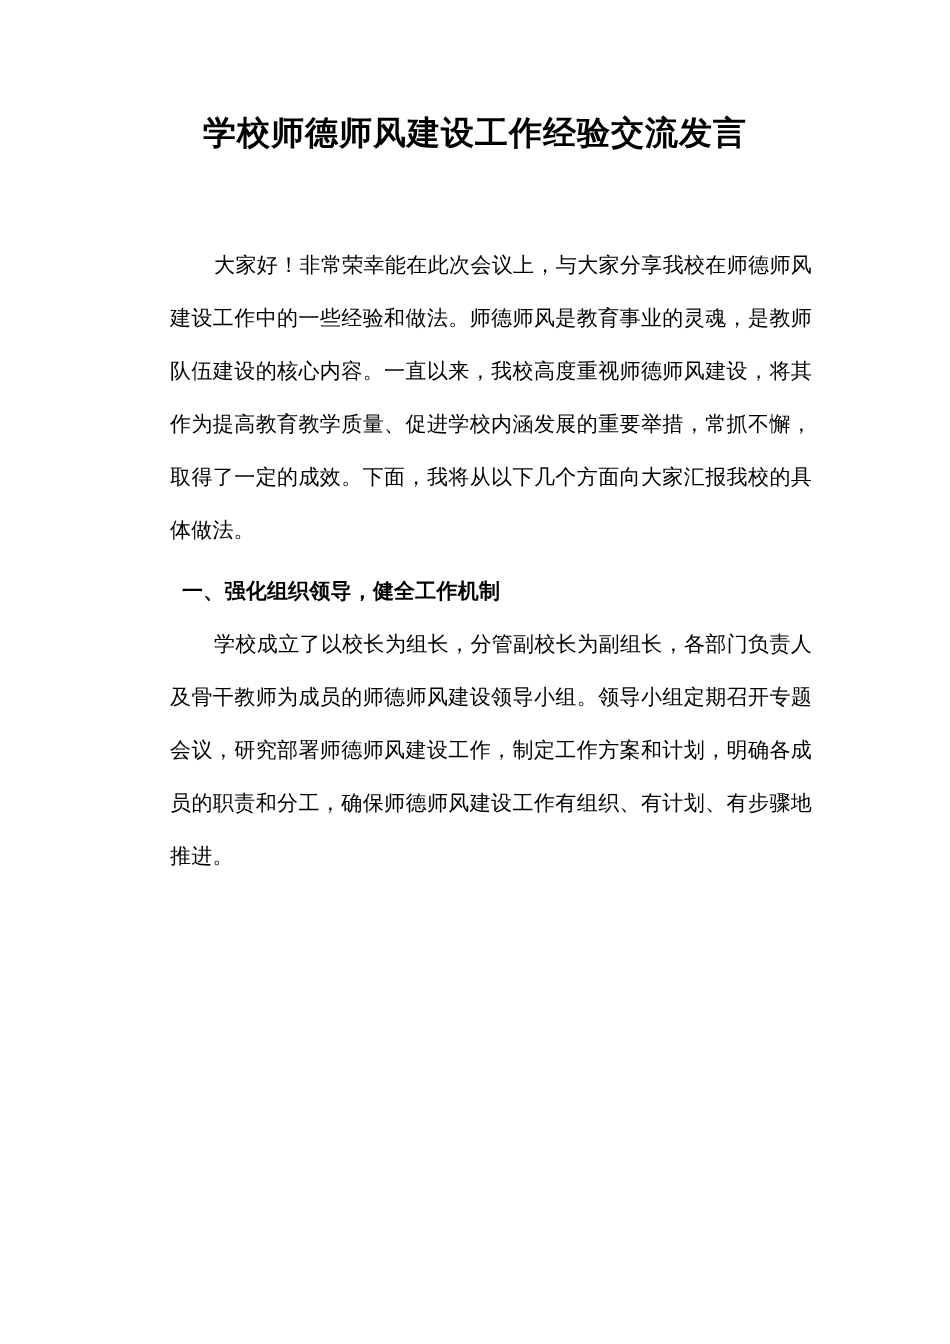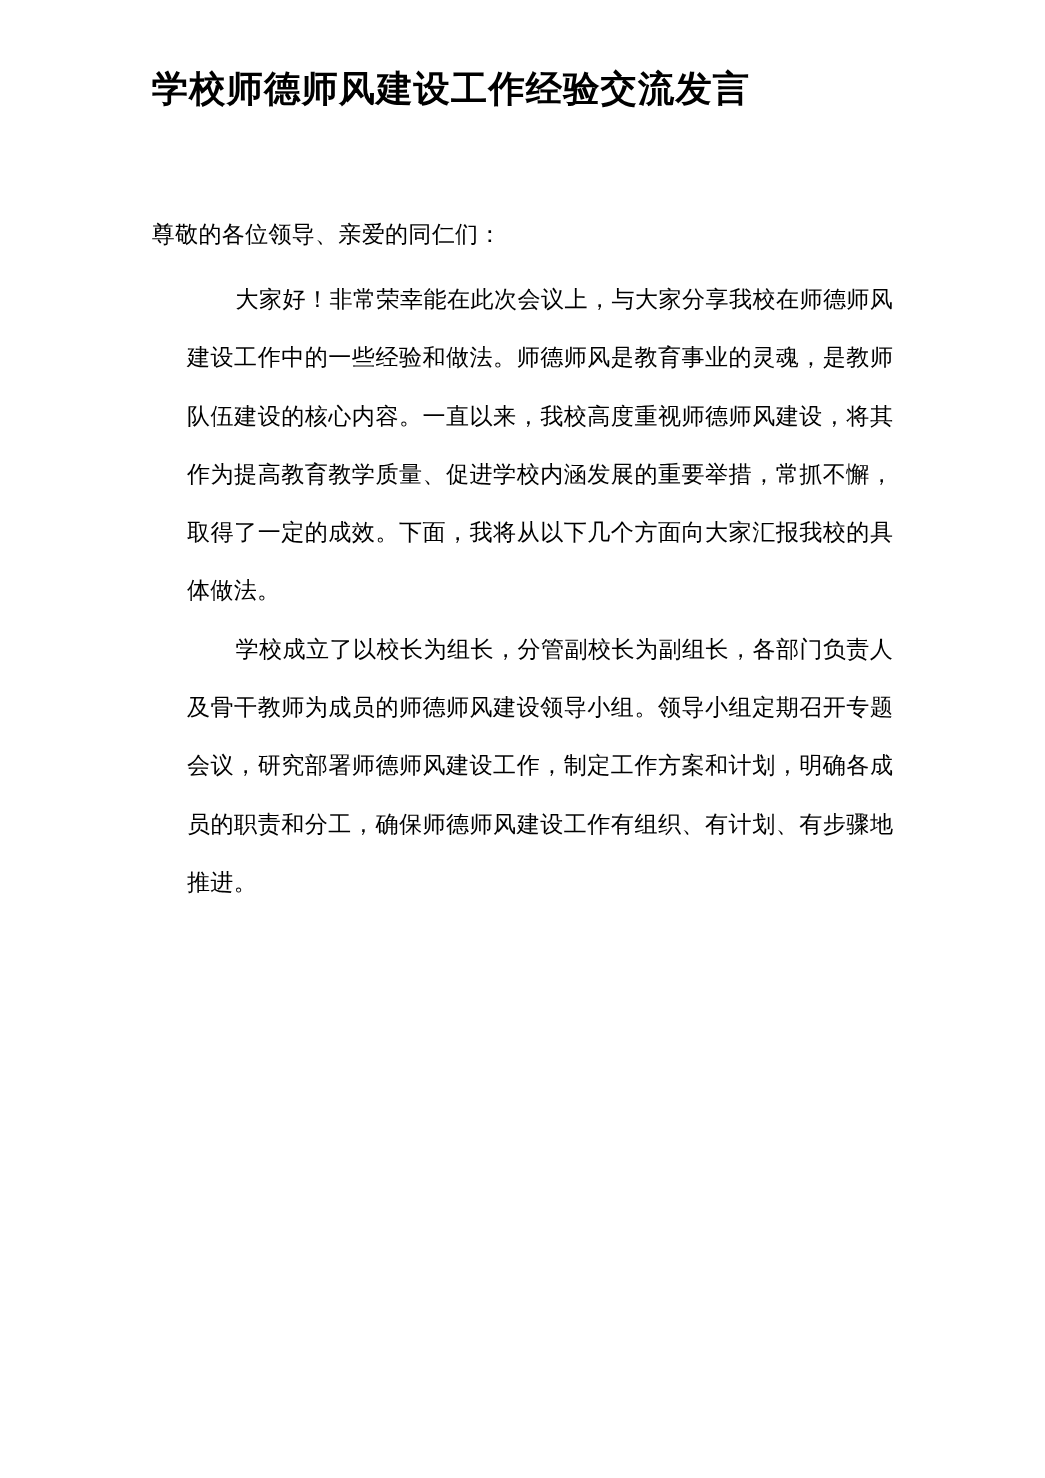--- a/index.html
+++ b/index.html
@@ -17,22 +17,22 @@
   .page {
     width: 950px;
     height: 1344px;
     box-sizing: border-box;
     padding: 0 138px 0 138px;
     position: relative;
     background: #ffffff;
   }
   .doc-title {
     margin: 0;
-    padding-top: 60px;
-    text-align: left;
+    padding-top: 112px;
+    text-align: center;
     font-family: "DejaVu Sans", "Liberation Sans", sans-serif;
     font-weight: bold;
     font-size: 33px;
     letter-spacing: 1px;
     line-height: 1.25;
     color: #000000;
   }
   .body-block {
     margin-top: 86px;
   }
@@ -64,22 +64,22 @@
 </style>
 </head>
 <body>
 
 <div class="page">
 
   <h1 class="doc-title">学校师德师风建设工作经验交流发言</h1>
 
   <div class="body-block">
 
-    <p class="para salutation">尊敬的各位领导、亲爱的同仁们：</p>
 
     <p class="para indent">大家好！非常荣幸能在此次会议上，与大家分享我校在师德师风建设工作中的一些经验和做法。师德师风是教育事业的灵魂，是教师队伍建设的核心内容。一直以来，我校高度重视师德师风建设，将其作为提高教育教学质量、促进学校内涵发展的重要举措，常抓不懈，取得了一定的成效。下面，我将从以下几个方面向大家汇报我校的具体做法。</p>
 
+    <p class="para heading">一、强化组织领导，健全工作机制</p>
 
     <p class="para indent">学校成立了以校长为组长，分管副校长为副组长，各部门负责人及骨干教师为成员的师德师风建设领导小组。领导小组定期召开专题会议，研究部署师德师风建设工作，制定工作方案和计划，明确各成员的职责和分工，确保师德师风建设工作有组织、有计划、有步骤地推进。</p>
 
   </div>
 
 </div>
 
 </body></html>

